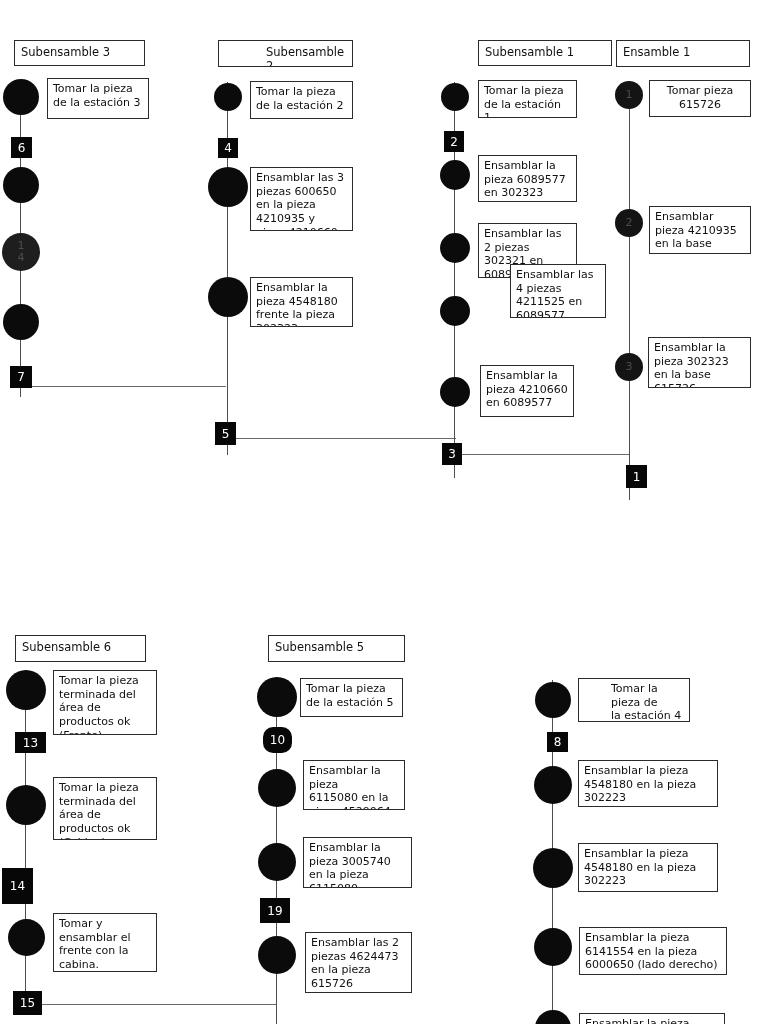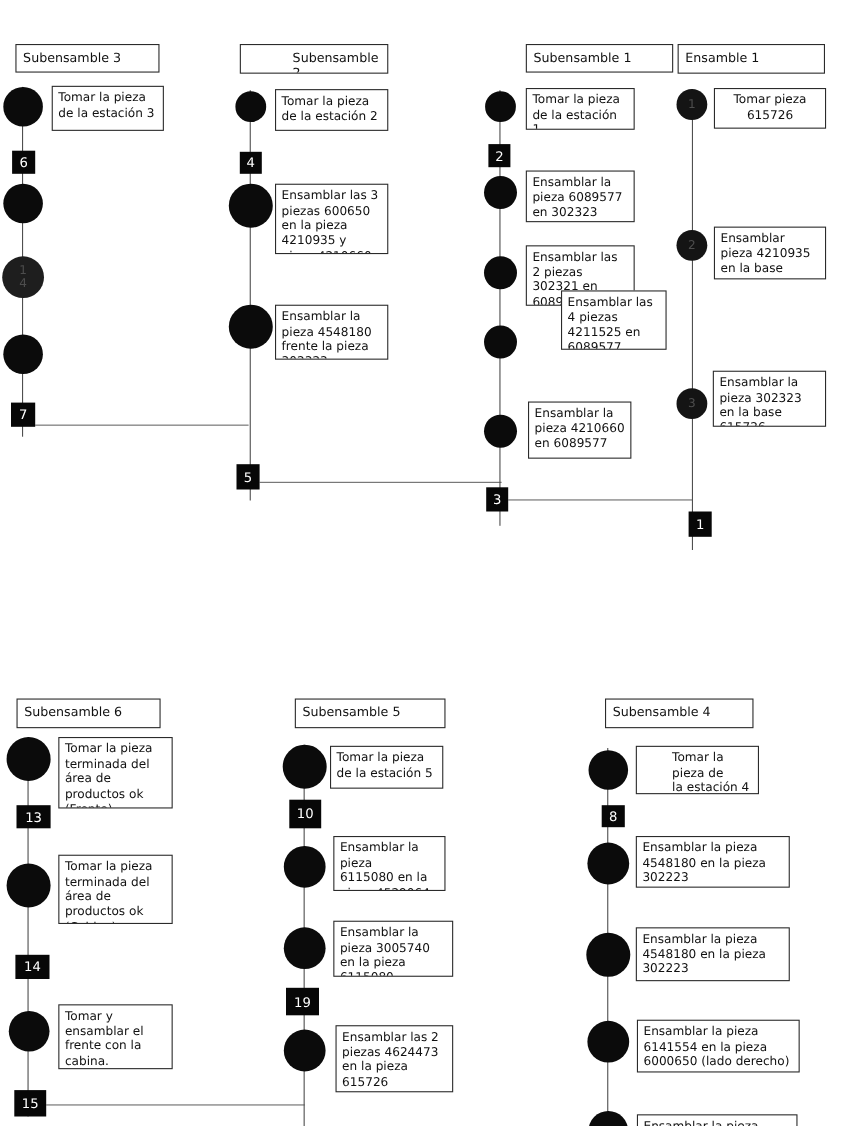--- a/index.html
+++ b/index.html
@@ -147,57 +147,54 @@
 área de
 productos ok
 (Frente)</div>
   <div class="sq" style="left:15px;top:732px;width:31px;height:21px;">13</div>
   <div class="circle" style="left:6px;top:785px;width:40px;height:40px;"></div>
   <div class="note" style="left:53px;top:777px;width:104px;height:63px;">Tomar la pieza
 terminada del
 área de
 productos ok
 (Cabina)</div>
-  <div class="sq" style="left:14px;top:868px;width:31px;height:22px;">14</div>
+  <div class="sq" style="left:2px;top:868px;width:31px;height:36px;">14</div>
   <div class="circle" style="left:8px;top:919px;width:37px;height:37px;"></div>
   <div class="note" style="left:53px;top:913px;width:104px;height:59px;">Tomar y
 ensamblar el
 frente con la
 cabina.</div>
   <div class="sq" style="left:13px;top:991px;width:29px;height:24px;">15</div>
 
   <div class="vline" style="left:276px;top:677px;height:347px;"></div>
   <div class="titlebox" style="left:268px;top:635px;width:137px;height:27px;">
     <span>Subensamble 5</span>
   </div>
   <div class="circle" style="left:257px;top:677px;width:40px;height:40px;"></div>
   <div class="note" style="left:300px;top:678px;width:103px;height:39px;">Tomar la pieza
 de la estación 5</div>
-  <div class="sq" style="left:263px;top:727px;width:29px;height:26px;">10</div>
+  <div class="sq" style="left:263px;top:727px;width:29px;height:26px;border-radius:10px;">10</div>
   <div class="circle" style="left:258px;top:769px;width:38px;height:38px;"></div>
   <div class="note" style="left:303px;top:760px;width:102px;height:50px;">Ensamblar la
 pieza
 6115080 en la
 pieza 4529064</div>
   <div class="circle" style="left:258px;top:843px;width:38px;height:38px;"></div>
   <div class="note" style="left:303px;top:837px;width:109px;height:51px;">Ensamblar la
 pieza 3005740
 en la pieza
 6115080</div>
   <div class="sq" style="left:260px;top:898px;width:30px;height:25px;">19</div>
   <div class="circle" style="left:258px;top:936px;width:38px;height:38px;"></div>
   <div class="note" style="left:305px;top:932px;width:107px;height:61px;">Ensamblar las 2
 piezas 4624473
 en la pieza
 615726</div>
 
   <div class="vline" style="left:552px;top:680px;height:344px;"></div>
-  <div class="titlebox" style="left:550px;top:635px;width:135px;height:27px;">
-    <span>Subensamble 4</span>
-  </div>
   <div class="circle" style="left:535px;top:682px;width:36px;height:36px;"></div>
   <div class="note" style="left:578px;top:678px;width:112px;height:44px;padding-left:32px;">Tomar la pieza de
 la estación 4</div>
   <div class="sq" style="left:547px;top:732px;width:21px;height:20px;">8</div>
   <div class="circle" style="left:534px;top:766px;width:38px;height:38px;"></div>
   <div class="note" style="left:578px;top:760px;width:140px;height:47px;">Ensamblar la pieza
 4548180 en la pieza
 302223</div>
   <div class="circle" style="left:533px;top:848px;width:40px;height:40px;"></div>
   <div class="note" style="left:578px;top:843px;width:140px;height:49px;">Ensamblar la pieza

